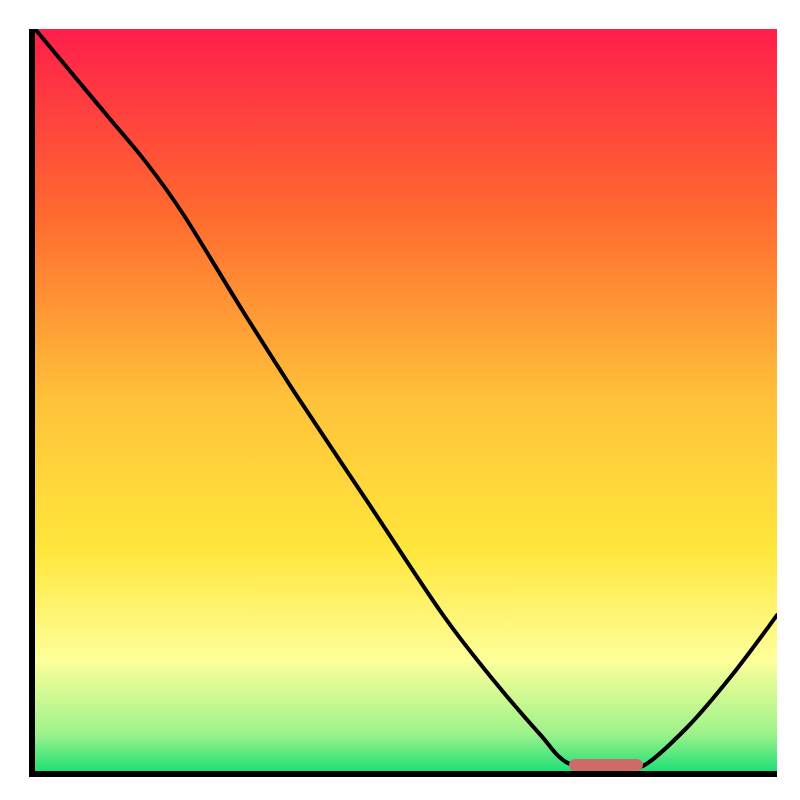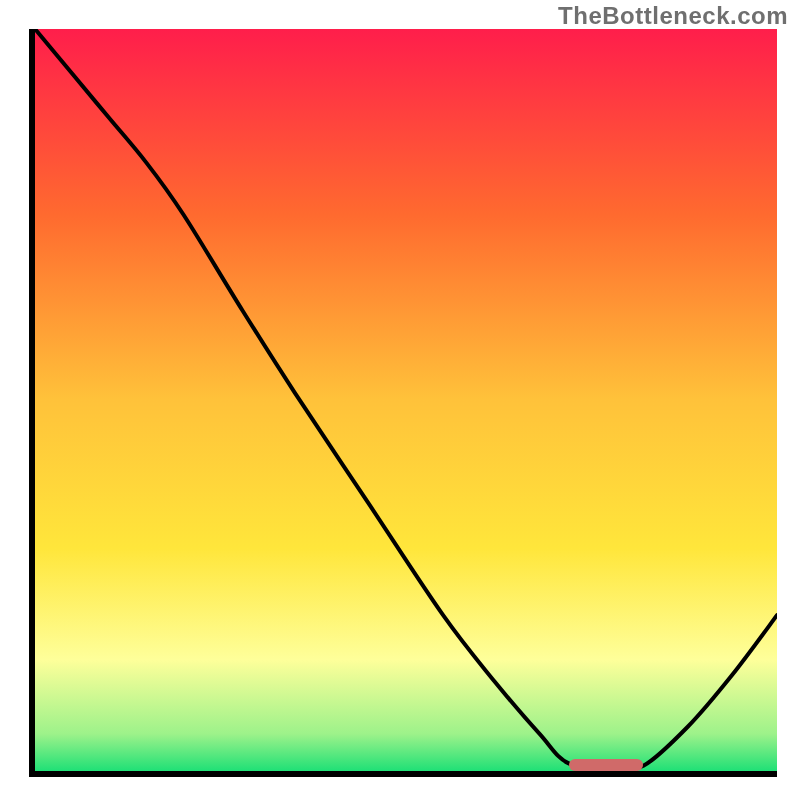--- a/index.html
+++ b/index.html
@@ -58,21 +58,20 @@
     position: absolute;
     background: #d06a69;
     height: 12px;
     border-radius: 6px;
   }
 </style>
 </head>
 <body>
 
 <div class="root">
-  <div class="watermark">TheBottleneck.com</div>
 
   <div class="plot-frame">
     <div class="plot-area">
       <svg class="gradient" width="742" height="742" viewBox="0 0 742 742" preserveAspectRatio="none">
         <defs>
           <linearGradient id="bg" x1="0" y1="0" x2="0" y2="1">
               <stop offset="0%" stop-color="#ff1e4b"></stop>
               <stop offset="25%" stop-color="#ff6a2f"></stop>
               <stop offset="50%" stop-color="#ffc23a"></stop>
               <stop offset="70%" stop-color="#ffe63b"></stop>

